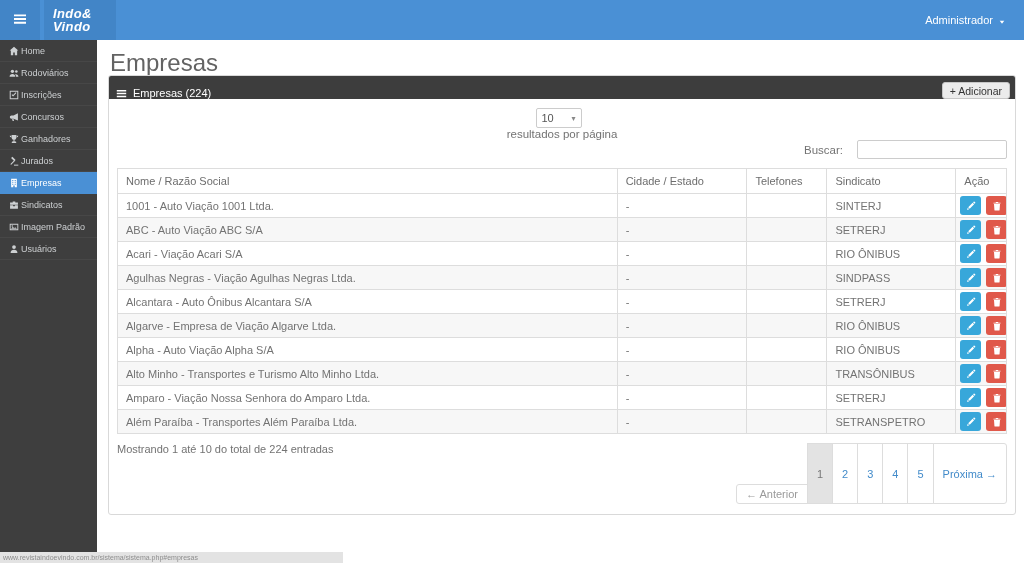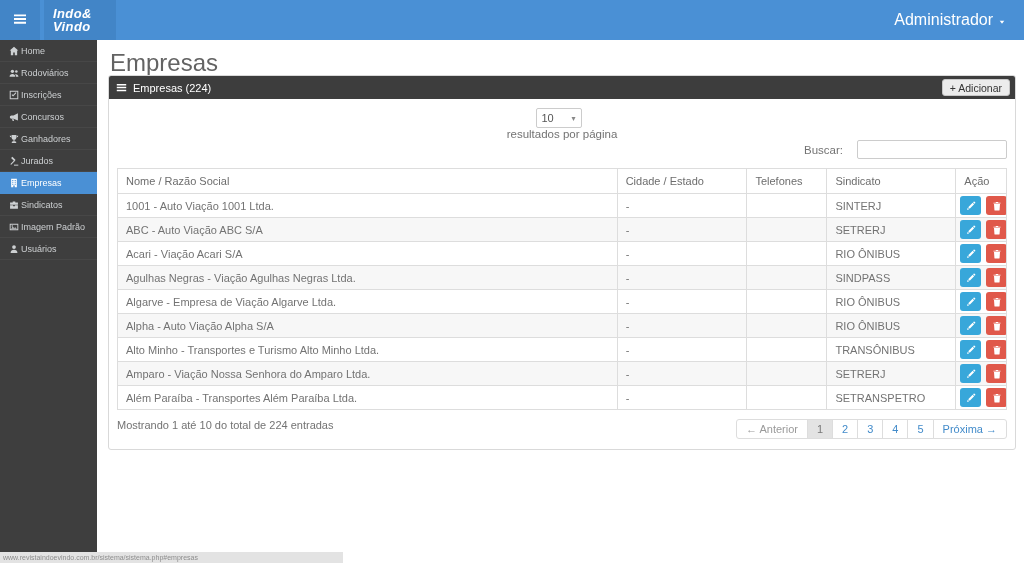--- a/index.html
+++ b/index.html
@@ -16,21 +16,21 @@
     border:none; color:#fff; display:flex; align-items:center; justify-content:center; cursor:pointer;
   }
   .hamburger-btn svg { width:16px; height:14px; fill:#fff; }
   .brand {
     position:absolute; left:44px; top:0; width:72px; height:40px; background:#4285c7;
     color:#fff; display:flex; flex-direction:column; justify-content:center;
     padding-left:9px; font-style:italic; font-weight:bold; font-size:13px; line-height:13px; letter-spacing:.4px;
   }
   .user-menu {
     position:absolute; right:12px; top:0; height:40px; display:flex; align-items:center; gap:5px;
-    color:#fff; font-size:16px; cursor:pointer; background:transparent; border:none;
+    color:#fff; font-size:11px; cursor:pointer; background:transparent; border:none;
   }
   .user-menu .caret svg { width:8px; height:8px; fill:#fff; display:block; margin-top:3px; }
 
   
   .sidebar { position:absolute; left:0; top:40px; width:97px; height:513px; background:#3e3e3e; z-index:4; }
   .side-item {
     height:22px; display:flex; align-items:center; gap:2px; padding:0 8px;
     color:#cdd0d2; font-size:9px; cursor:pointer; border-bottom:1px solid #474747;
   }
   .side-item.active { background:#4a90d5; color:#fff; border-bottom-color:#4a90d5; }
@@ -40,21 +40,21 @@
 
   
   .main { position:absolute; left:97px; top:40px; width:927px; height:523px; background:#fff; }
   .page-title { margin:9px 0 0 13px; font-size:24px; font-weight:400; color:#636363; }
 
   .panel {
     position:absolute; left:11px; top:35px; width:908px;
     border:1px solid #d9d9d9; border-radius:3px; background:#fff; overflow:hidden;
   }
   .panel-header {
-    background:#3d3d3d; color:#fff; height:23px; display:flex; align-items:center; gap:6px;
+    background:#3d3d3d; color:#fff; height:23px; display:flex; align-items:flex-end; gap:6px;
     padding:0 5px 0 7px; font-size:11px;
   }
   .panel-header .ph-icon svg { width:11px; height:11px; fill:#fff; display:block; }
   .add-button {
     margin-left:auto; background:#ececec; border:1px solid #c7c7c7; border-radius:3px;
     color:#333; font-size:10.5px; height:17px; padding:0 7px; display:flex; align-items:center; cursor:pointer;
   }
   .panel-body { padding:9px 8px 10px 8px; }
 
   .controls { display:flex; align-items:center; margin-bottom:9px; font-size:11.5px; color:#737373;flex-direction:column; }
@@ -89,21 +89,21 @@
   .btn-action svg { width:10px; height:10px; fill:#fff; display:block; }
 
   .table-footer { display:flex; align-items:flex-start; margin-top:9px; font-size:11px; color:#737373; }
   .pagination { margin-left:auto; display:flex; }
   .page-btn {
     border:1px solid #ddd; background:#fff; color:#428bca; font-size:11px;
     padding:3px 9px; margin-left:-1px; cursor:pointer; font-family:inherit;
   }
   .page-btn.first { border-radius:3px 0 0 3px; margin-left:0; }
   .page-btn.last  { border-radius:0 3px 3px 0; }
-  .page-btn.disabled { color:#9a9a9a; cursor:default; }
+  .page-btn.disabled { color:#9a9a9a; cursor:default;margin-top:41px; }
   .page-btn.active { background:#e3e3e3; color:#777; }
 
   
   .statusbar {
     position:absolute; left:0; bottom:0; width:343px; height:11px; background:#e3e3e3;
     font-size:7px; line-height:11px; color:#8d8d8d; padding-left:3px;
     white-space:nowrap; overflow:hidden; z-index:6;
   }
 </style>
 </head>
@@ -368,20 +368,43 @@
         <span>
                     <svg viewBox="0 0 14 14">
                       <path d="M5.5 1.4h3l.4.9H12v1.2H2V2.3h3.1z"></path>
                       <path d="M2.8 4.3h8.4l-.6 8.2a1 1 0 0 1-1 .9H4.4a1 1 0 0 1-1-.9z"></path>
                     </svg>
                   </span>
       </button>
     </td>
   </tr>
 
+  <tr>
+    <td class="c-nome">Alcantara - Auto Ônibus Alcantara S/A</td>
+    <td class="c-cidade">-</td>
+    <td class="c-tel"></td>
+    <td class="c-sind">SETRERJ</td>
+    <td class="c-acao">
+      <button class="btn-action edit">
+        <span>
+                    <svg viewBox="0 0 14 14">
+                      <path d="M1.5 12.5l.9-3 2.1 2.1zM5.2 10.9 3.1 8.8l6.2-6.2 2.1 2.1zM11.9 4 9.8 1.9l.9-.9a.9.9 0 0 1 1.3 0l.8.8a.9.9 0 0 1 0 1.3z"></path>
+                    </svg>
+                  </span>
+      </button>
+      <button class="btn-action del">
+        <span>
+                    <svg viewBox="0 0 14 14">
+                      <path d="M5.5 1.4h3l.4.9H12v1.2H2V2.3h3.1z"></path>
+                      <path d="M2.8 4.3h8.4l-.6 8.2a1 1 0 0 1-1 .9H4.4a1 1 0 0 1-1-.9z"></path>
+                    </svg>
+                  </span>
+      </button>
+    </td>
+  </tr>
 
   <tr>
     <td class="c-nome">Algarve - Empresa de Viação Algarve Ltda.</td>
     <td class="c-cidade">-</td>
     <td class="c-tel"></td>
     <td class="c-sind">RIO ÔNIBUS</td>
     <td class="c-acao">
       <button class="btn-action edit">
         <span>
                     <svg viewBox="0 0 14 14">

